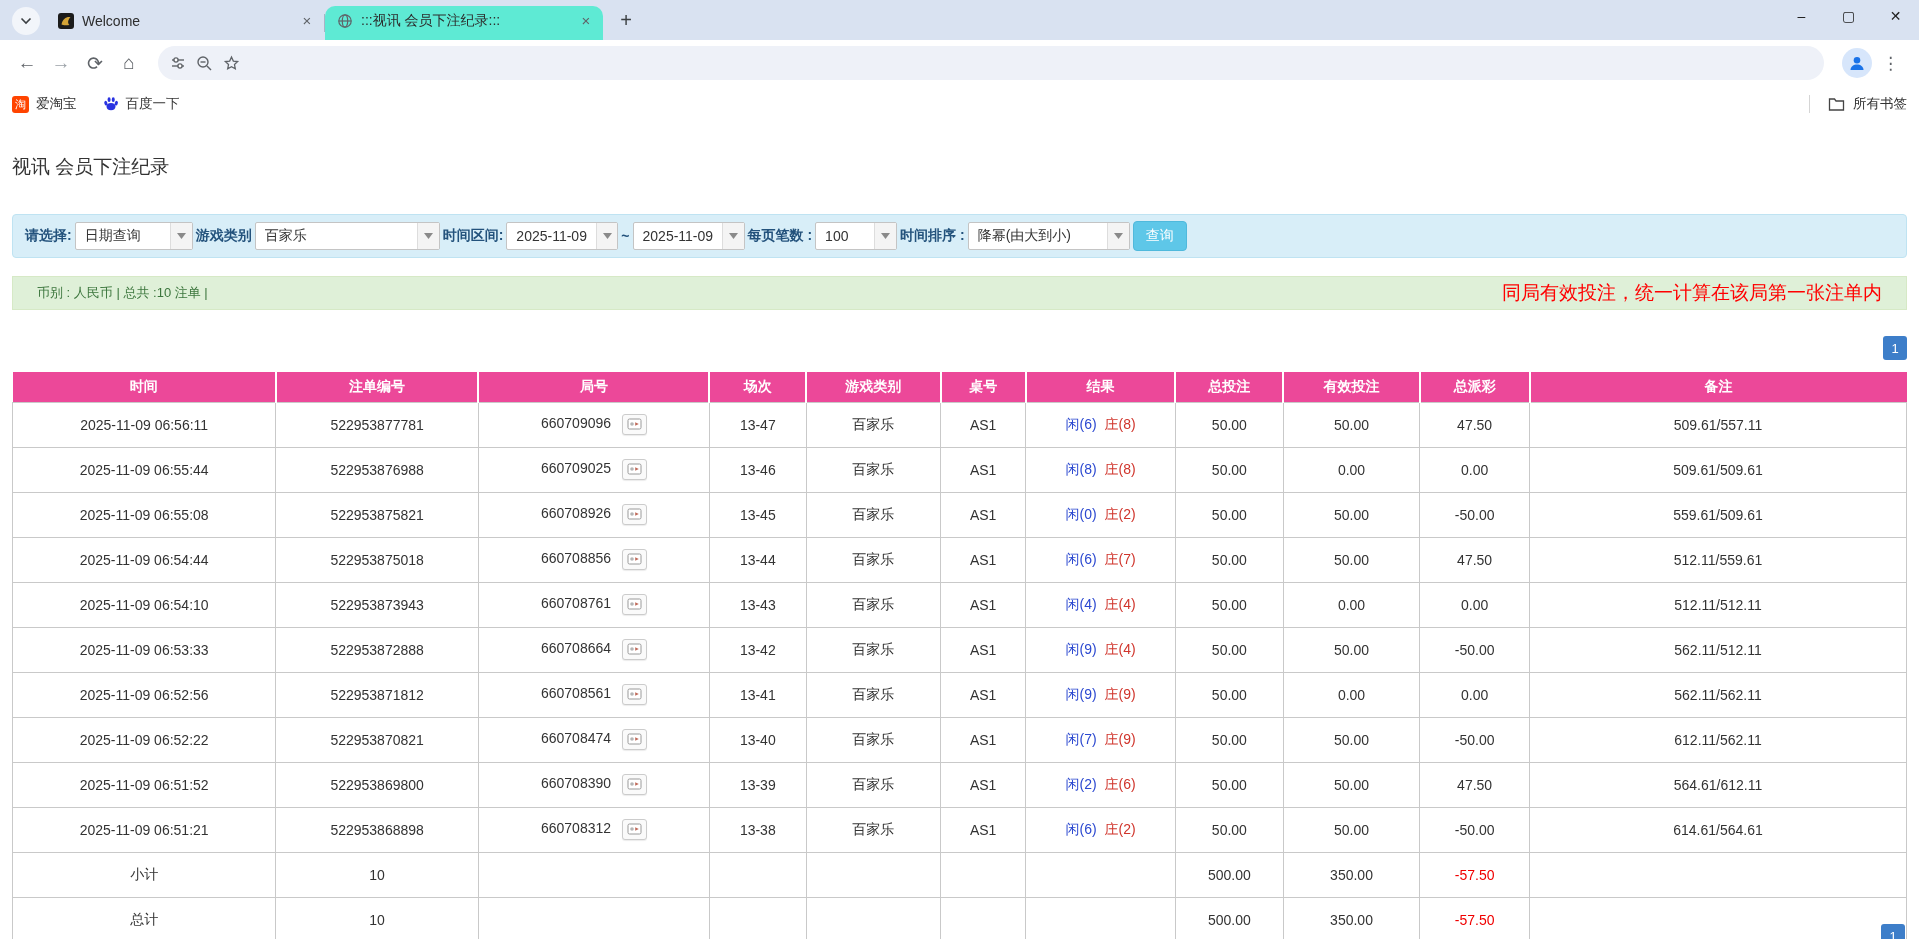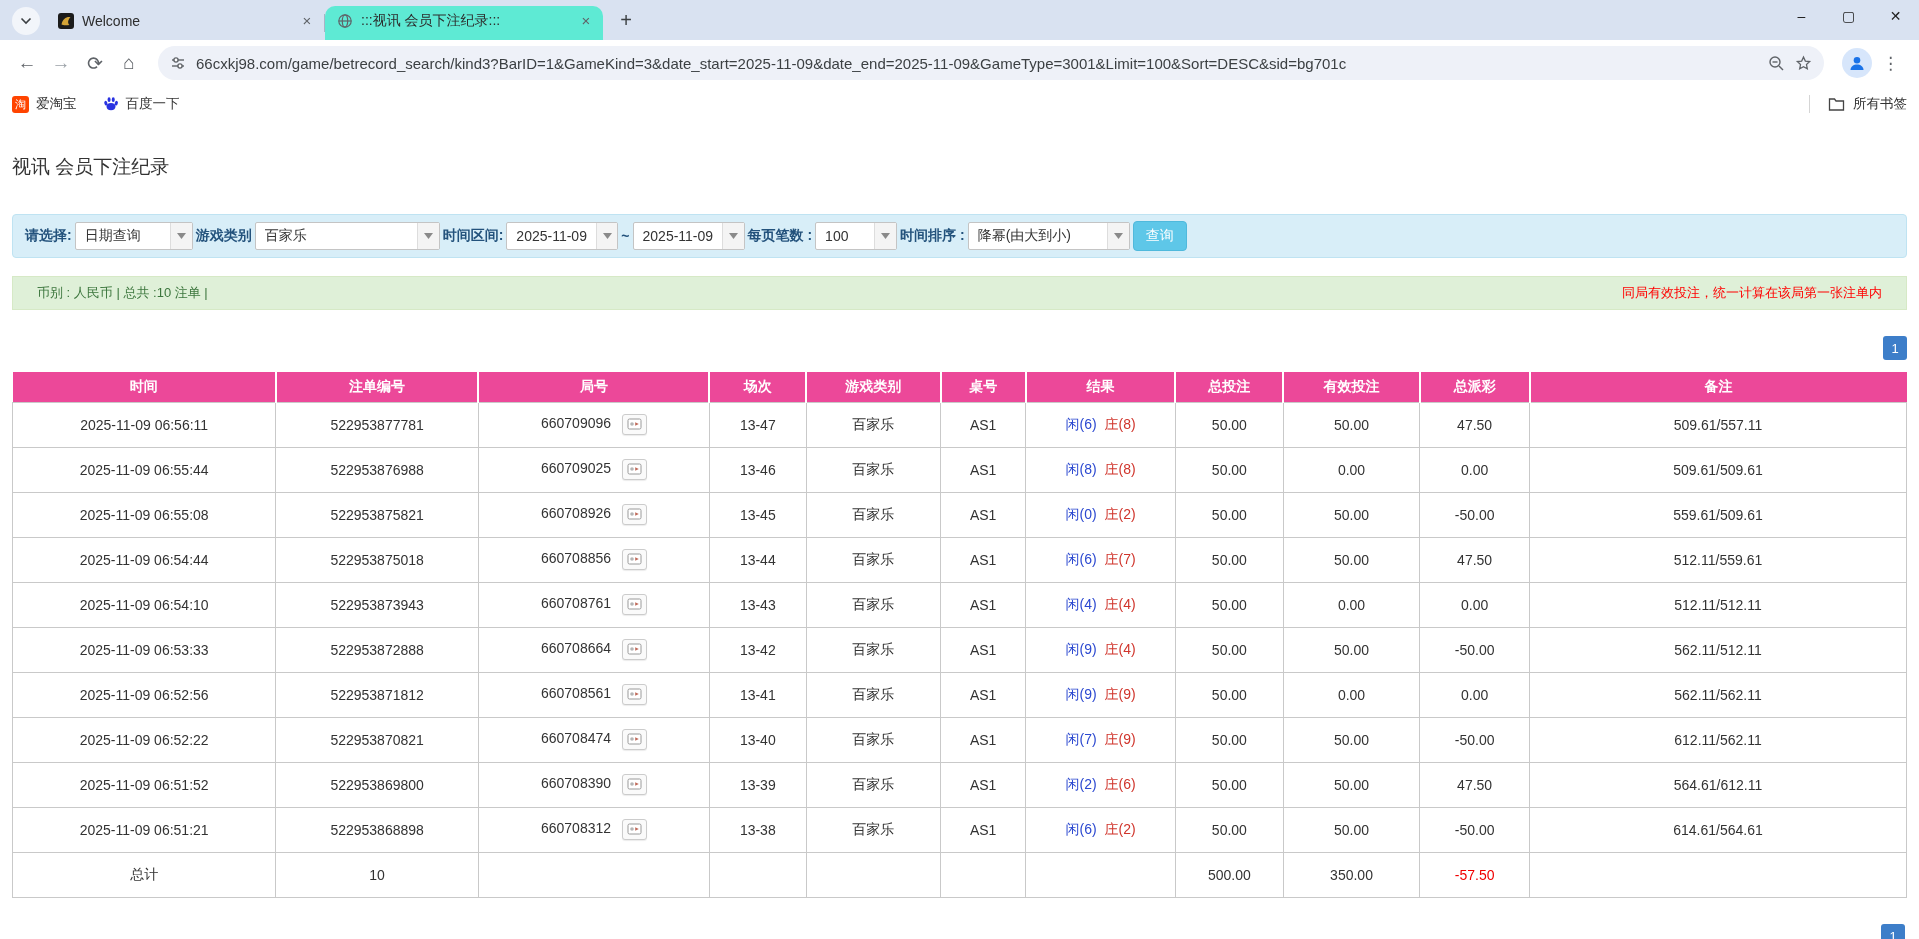--- a/index.html
+++ b/index.html
@@ -40,21 +40,21 @@
   .flabel { font-size:14px; font-weight:bold; color:#23527c; white-space:nowrap; }
   .sel { background:#fff; border:1px solid #c4c4c4; height:28px; display:flex; align-items:stretch; border-radius:2px; cursor:pointer; }
   .sel .val { display:flex; align-items:center; padding:0 9px; font-size:14px; color:#333; flex:1; white-space:nowrap; }
   .sel .arrow { width:22px; border-left:1px solid #ddd; background:#f4f4f4; display:flex; align-items:center; justify-content:center; }
   .tilde { font-size:14px; color:#23527c; font-weight:bold; }
   .w115{width:118px} .w185{width:185px} .w110{width:112px} .w80{width:82px} .w160{width:162px}
   .search-btn { width:54px; height:30px; background:#5ec7e8; border:1px solid #4fb9dc; border-radius:4px; color:#fff; font-size:14px; cursor:pointer; font-family:inherit; }
 
   .info-bar { margin:18px 12px 0 12px; height:34px; background:#dff0d8; border:1px solid #d6e9c6; display:flex; align-items:center; justify-content:space-between; padding:0 24px; }
   .info-left { font-size:13px; color:#3c763d; }
-  .info-right { font-size:13px; color:#ff0000;margin-left:39px; }
+  .info-right { font-size:19px; color:#ff0000;margin-left:39px; }
 
   .pager-row { margin:26px 12px 12px 12px; display:flex; justify-content:flex-end; }
   .page-btn { min-width:24px; height:24px; background:#3d7ec9; border-radius:3px; color:#fff; font-size:13px; display:flex; align-items:center; justify-content:center; cursor:pointer; }
   .page-btn.bottom { position:absolute; left:1881px; top:924px; }
 
   table.bets { width:1895px; margin:0 12px; border-collapse:collapse; text-align:center; table-layout:fixed; }
   .c1{width:13.9%}.c2{width:10.7%}.c3{width:12.2%}.c4{width:5.1%}.c5{width:7.1%}.c6{width:4.5%}.c7{width:7.9%}.c8{width:5.7%}.c9{width:7.2%}.c10{width:5.8%}.c11{width:19.9%}
   table.bets thead th { background:#ec4899; color:#fff; font-size:14px; font-weight:bold; height:30px; border-right:2px solid #fff; }
   table.bets thead th:last-child { border-right:none; }
   table.bets tbody td { height:45px; border:1px solid #c9c9c9; font-size:14px; color:#333; background:#fff; }
@@ -109,21 +109,20 @@
     <span class="omni-icon">
       <svg width="16" height="16" viewBox="0 0 16 16">
           <g stroke="#5f6368" stroke-width="1.4" fill="none">
             <line x1="2" y1="5" x2="14" y2="5"></line>
             <line x1="2" y1="11" x2="14" y2="11"></line>
           </g>
           <circle cx="6" cy="5" r="2.1" fill="#fff" stroke="#5f6368" stroke-width="1.4"></circle>
           <circle cx="10" cy="11" r="2.1" fill="#fff" stroke="#5f6368" stroke-width="1.4"></circle>
         </svg>
     </span>
-    <span class="url-text">66cxkj98.com/game/betrecord_search/kind3?BarID=1&amp;GameKind=3&amp;date_start=2025-11-09&amp;date_end=2025-11-09&amp;GameType=3001&amp;Limit=100&amp;Sort=DESC&amp;sid=bg701c</span>
     <span class="omni-icon">
       <svg width="17" height="17" viewBox="0 0 17 17" fill="none" stroke="#5f6368" stroke-width="1.4">
           <circle cx="7" cy="7" r="5"></circle>
           <line x1="4.5" y1="7" x2="9.5" y2="7"></line>
           <line x1="11" y1="11" x2="15" y2="15"></line>
         </svg>
     </span>
     <span class="omni-icon">
       <svg width="17" height="17" viewBox="0 0 24 24" fill="none" stroke="#5f6368" stroke-width="1.8">
           <path d="M12 3 l2.6 5.6 6.1.7 -4.5 4.2 1.2 6 -5.4-3 -5.4 3 1.2-6 -4.5-4.2 6.1-.7 z"></path>
@@ -517,20 +516,33 @@
       <span class="res-zhuang">庄(2)</span>
     </td>
     <td class="link">50.00</td>
     <td>50.00</td>
     <td class="payout neg">-50.00</td>
     <td>614.61/564.61</td>
   </tr>
 </tbody>
   <tbody>
     <tr class="sumrow">
+      <td>小计</td>
+      <td>10</td>
+      <td></td>
+        <td></td>
+        <td></td>
+        <td></td>
+        <td></td>
+      <td>500.00</td>
+      <td>350.00</td>
+      <td class="payout neg">-57.50</td>
+      <td></td>
+    </tr>
+    <tr class="sumrow">
       <td>总计</td>
       <td>10</td>
       <td></td>
         <td></td>
         <td></td>
         <td></td>
         <td></td>
       <td>500.00</td>
       <td>350.00</td>
       <td class="payout neg">-57.50</td>

